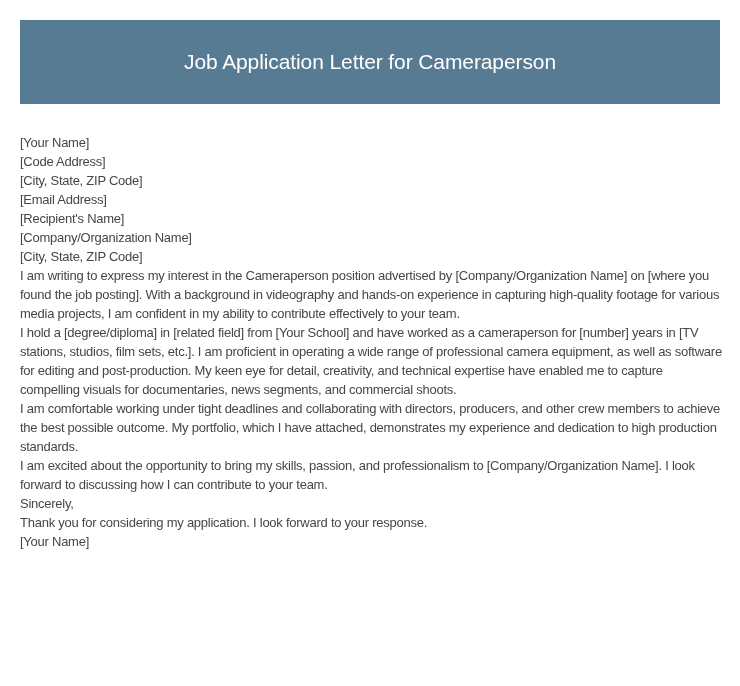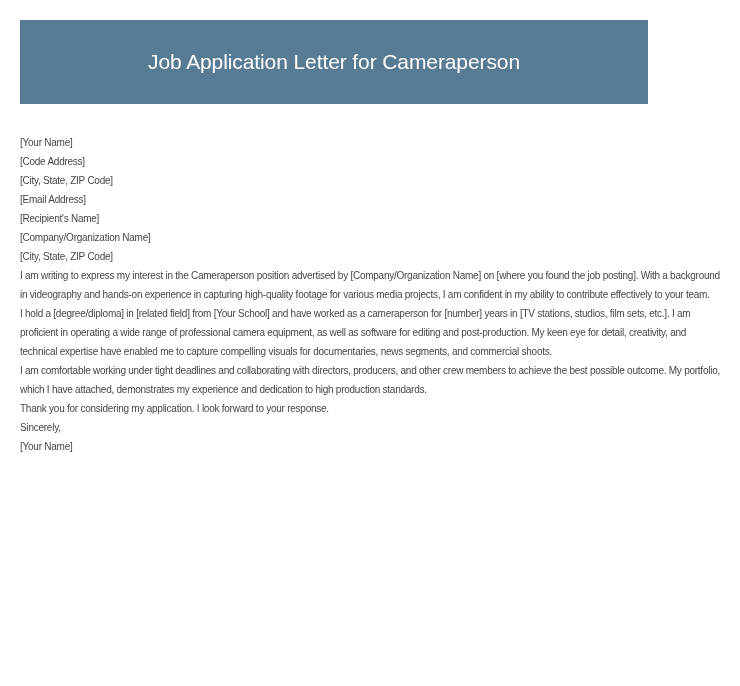--- a/index.html
+++ b/index.html
@@ -1,27 +1,27 @@
 <!DOCTYPE html>
 <html><head>
   <meta charset="utf-8">
   <style>
     html, body { margin: 0; padding: 0; background: #ffffff; }
     body { width: 740px; height: 686px; overflow: hidden; position: relative; }
     .header {
-      position: absolute; left: 20px; top: 20px; width: 628px; height: 84px;
+      position: absolute; left: 20px; top: 20px; width: 700px; height: 84px;
       background: #587b94; display: flex; align-items: center; justify-content: center;
     }
     .header h1 {
       margin: 0; font-family: "Liberation Sans", sans-serif; font-weight: normal;
       font-size: 21px; color: #ffffff; letter-spacing: -0.1px;
     }
     .letter {
       position: absolute; left: 20px; top: 133px; width: 705px;
-      font-family: "Liberation Sans", sans-serif; font-size: 10px; line-height: 19px;
+      font-family: "Liberation Sans", sans-serif; font-size: 13px; line-height: 19px;
       color: #464646; letter-spacing: -0.25px;
     }
     .letter p { margin: 0; }
   </style>
 </head>
 <body>
 
 <div class="header">
   <h1>Job Application Letter for Cameraperson</h1>
 </div>
@@ -30,16 +30,17 @@
   <p>[Your Name]</p>
   <p>[Code Address]</p>
   <p>[City, State, ZIP Code]</p>
   <p>[Email Address]</p>
   <p>[Recipient's Name]</p>
   <p>[Company/Organization Name]</p>
   <p>[City, State, ZIP Code]</p>
   <p>I am writing to express my interest in the Cameraperson position advertised by [Company/Organization Name] on [where you found the job posting]. With a background in videography and hands-on experience in capturing high-quality footage for various media projects, I am confident in my ability to contribute effectively to your team.</p>
   <p>I hold a [degree/diploma] in [related field] from [Your School] and have worked as a cameraperson for [number] years in [TV stations, studios, film sets, etc.]. I am proficient in operating a wide range of professional camera equipment, as well as software for editing and post-production. My keen eye for detail, creativity, and technical expertise have enabled me to capture compelling visuals for documentaries, news segments, and commercial shoots.</p>
   <p>I am comfortable working under tight deadlines and collaborating with directors, producers, and other crew members to achieve the best possible outcome. My portfolio, which I have attached, demonstrates my experience and dedication to high production standards.</p>
+  <p>I am excited about the opportunity to bring my skills, passion, and professionalism to [Company/Organization Name]. I look forward to discussing how I can contribute to your team.</p>
+  <p>Sincerely,</p>
   <p>Thank you for considering my application. I look forward to your response.</p>
-  <p>Sincerely,</p>
   <p>[Your Name]</p>
 </div>
 
 </body></html>

